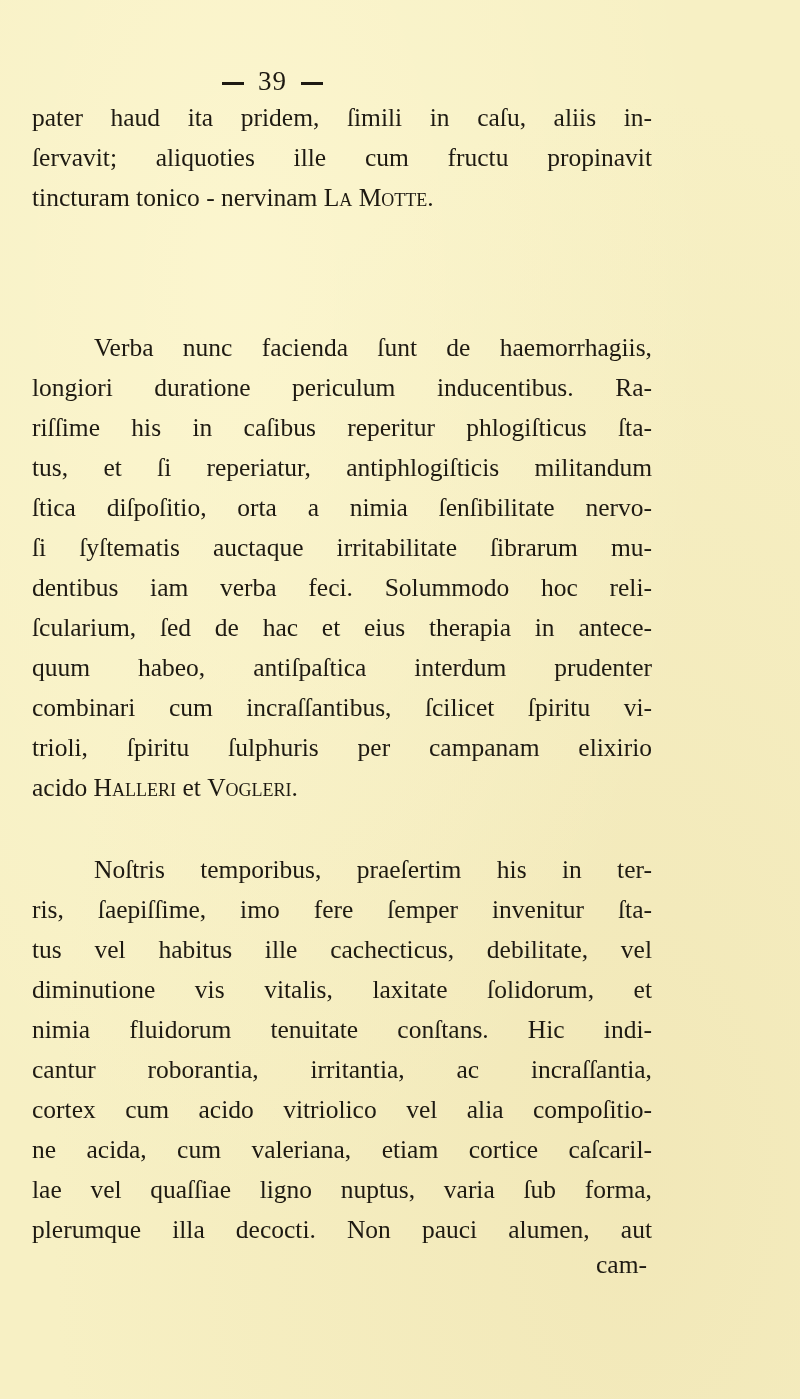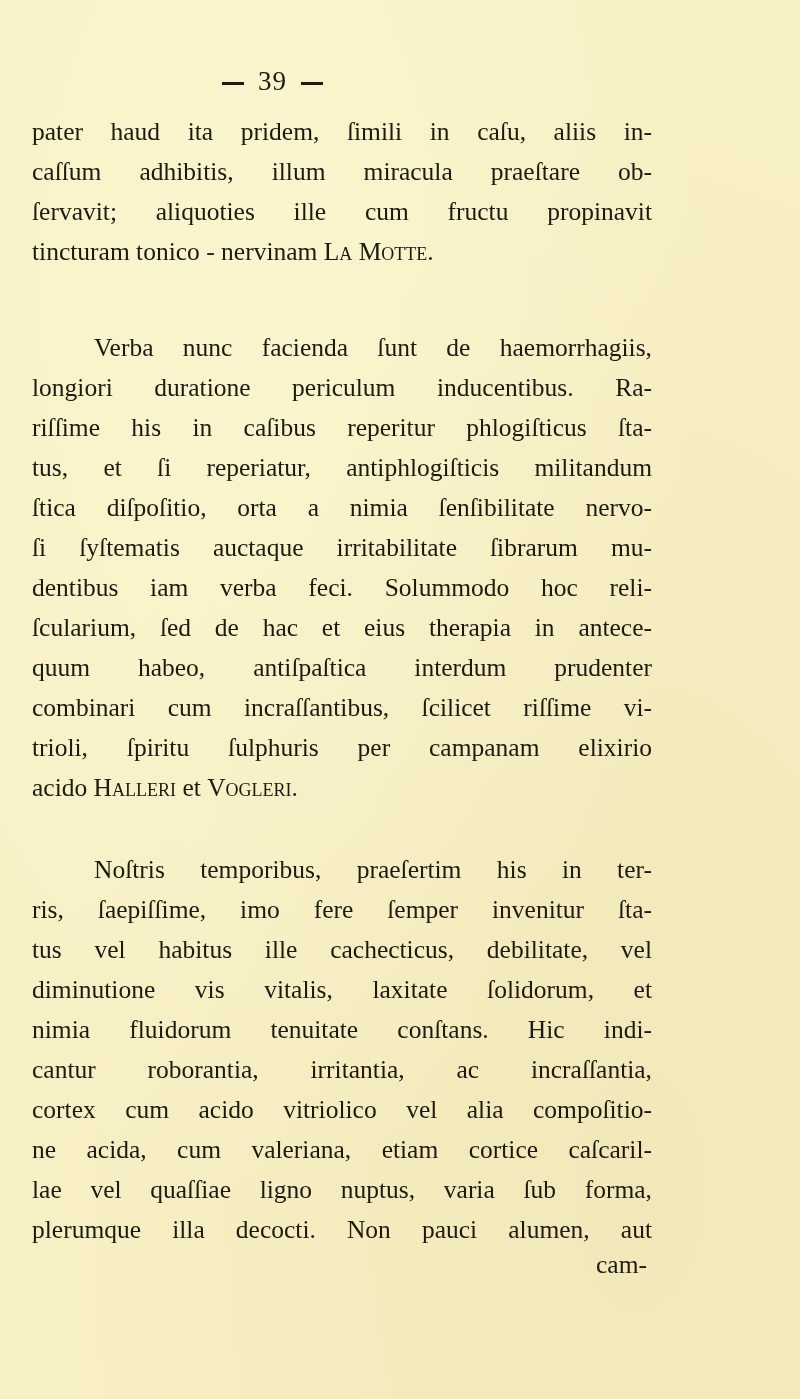--- a/index.html
+++ b/index.html
@@ -74,38 +74,37 @@
   </style>
 </head>
 <body>
 
 <div class="page">
 
   <div class="page-number">
     <span class="dash"></span><span>39</span><span class="dash"></span>
   </div>
 
-  <div class="text-block" style="top:112px;">
+  <div class="text-block" style="top:98px;">
     <span class="line">pater haud ita pridem, ſimili in caſu, aliis in-</span>
-    <span class="line">caſſum adhibitis, illum miracula praeſtare ob-</span>
     <span class="line">ſervavit; aliquoties ille cum fructu propinavit</span>
     <span class="line last"><span>tincturam tonico - nervinam </span><span class="smallcaps">La Motte.</span></span>
   </div>
 
   <div class="text-block" style="top:328px;">
     <span class="line indent">Verba nunc facienda ſunt de haemorrhagiis,</span>
     <span class="line">longiori duratione periculum inducentibus. Ra-</span>
     <span class="line">riſſime his in caſibus reperitur phlogiſticus ſta-</span>
     <span class="line">tus, et ſi reperiatur, antiphlogiſticis militandum</span>
     <span class="line">ſtica diſpoſitio, orta a nimia ſenſibilitate nervo-</span>
     <span class="line">ſi ſyſtematis auctaque irritabilitate ſibrarum mu-</span>
     <span class="line">dentibus iam verba feci. Solummodo hoc reli-</span>
     <span class="line">ſcularium, ſed de hac et eius therapia in antece-</span>
     <span class="line">quum habeo, antiſpaſtica interdum prudenter</span>
-    <span class="line">combinari cum incraſſantibus, ſcilicet riſſime vi-</span>
+    <span class="line">combinari cum incraſſantibus, ſcilicet ſpiritu vi-</span>
     <span class="line">trioli, ſpiritu ſulphuris per campanam elixirio</span>
     <span class="line last"><span>acido </span><span class="smallcaps">Halleri</span><span> et </span><span class="smallcaps">Vogleri.</span></span>
   </div>
 
   <div class="text-block" style="top:850px;">
     <span class="line indent">Noſtris temporibus, praeſertim his in ter-</span>
     <span class="line">ris, ſaepiſſime, imo fere ſemper invenitur ſta-</span>
     <span class="line">tus vel habitus ille cachecticus, debilitate, vel</span>
     <span class="line">diminutione vis vitalis, laxitate ſolidorum, et</span>
     <span class="line">nimia fluidorum tenuitate conſtans. Hic indi-</span>

